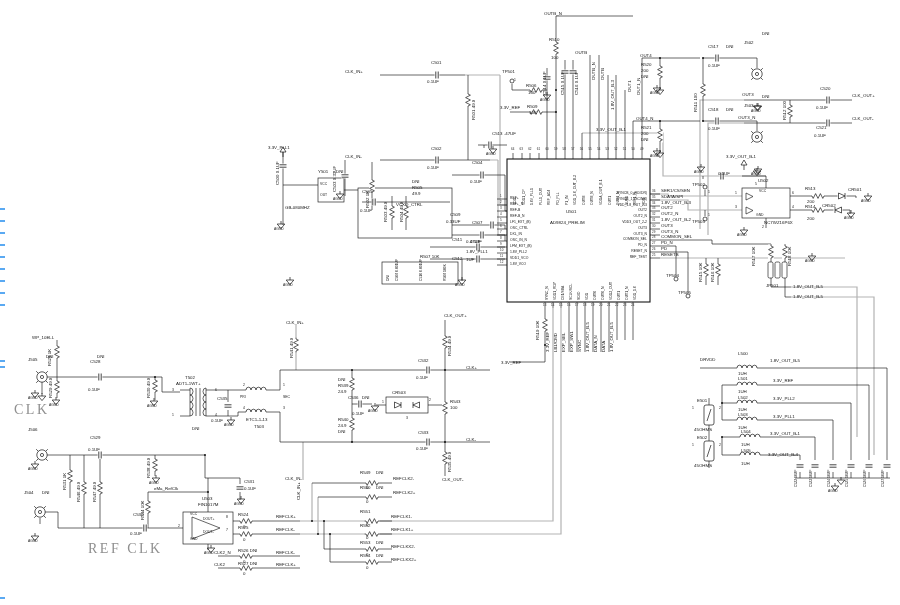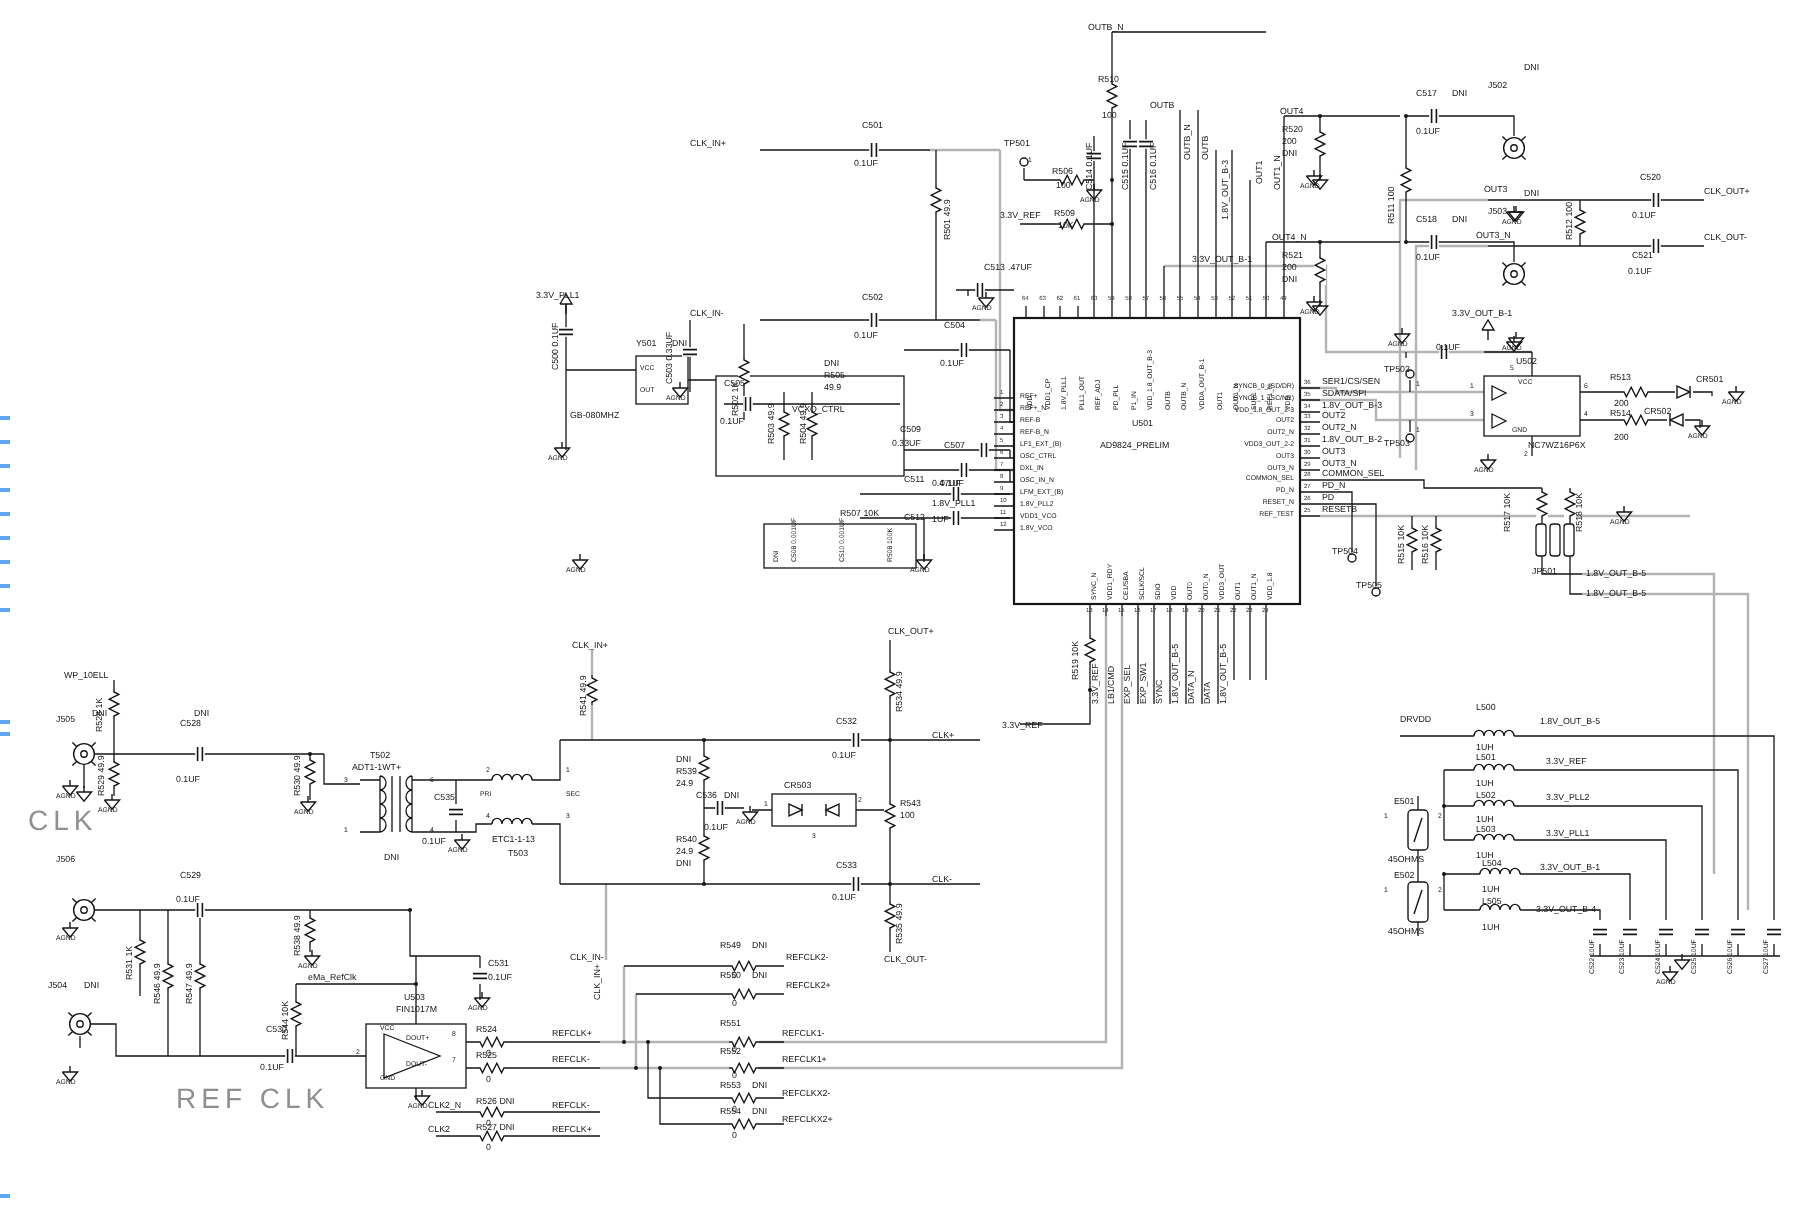--- a/index.html
+++ b/index.html
@@ -4,21 +4,21 @@
 <style>
   html,body{margin:0;padding:0;background:#fff;}
   #sheet{position:relative;width:900px;height:605px;background:#ffffff;overflow:hidden;
          font-family:"Liberation Sans",sans-serif;}
   svg{position:absolute;left:0;top:0;}
   #labels{position:absolute;left:0;top:0;width:900px;height:605px;}
   .lbl{position:absolute;font-size:4.4px;line-height:1;color:#161616;white-space:pre;}
   .rot{transform:rotate(-90deg);transform-origin:0 0;}
   .tiny{font-size:3.4px;}
   .pn{font-size:3px;color:#2a2a2a;}
-  .big{font-size:14px;color:#8f8f8f;letter-spacing:2.5px;font-weight:400;}
+  .big{font-size:14px;color:#8f8f8f;letter-spacing:2.5px;font-weight:400;font-family:Liberation Serif, serif;}
   .tick{position:absolute;left:0;width:5px;height:2px;background:#5aa9f2;}
 </style>
 </head>
 <body>
 <div id="sheet">
 
 <svg width="900" height="605" viewBox="0 0 900 605">
   <defs>
     <g id="gnd" stroke="#161616" stroke-width="0.7" fill="none">
       <path d="M0,-3 V0 M-3.8,0 H3.8 L0,4.6 L-3.8,0"></path>

